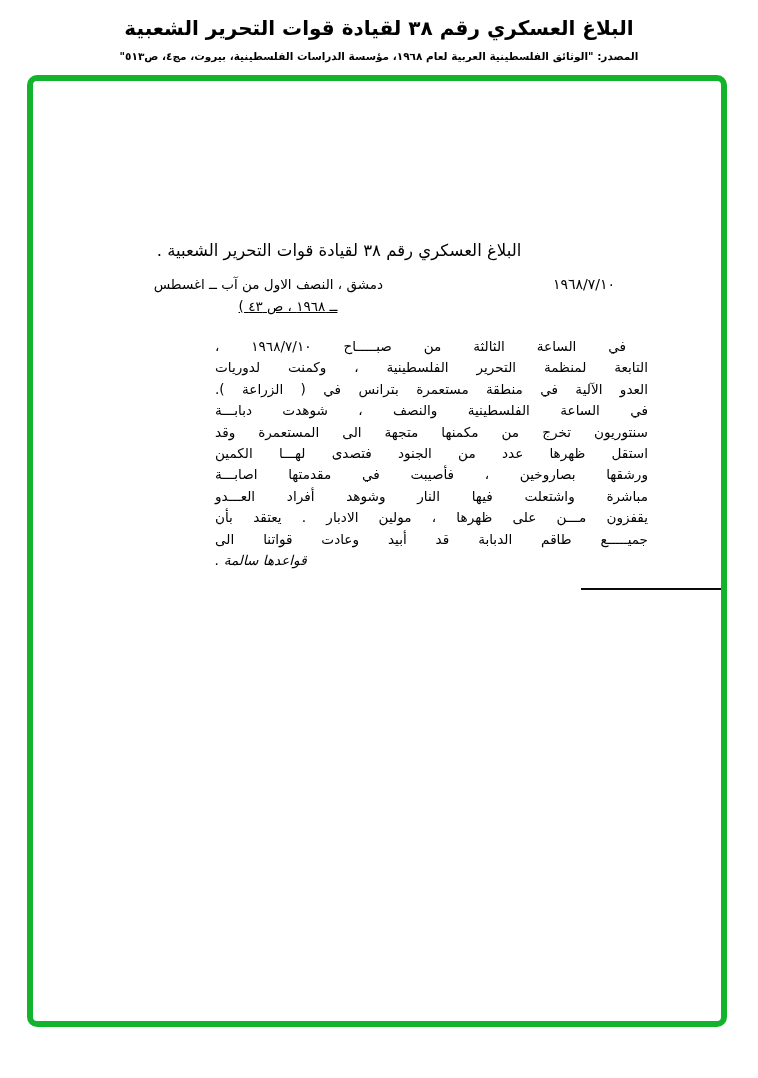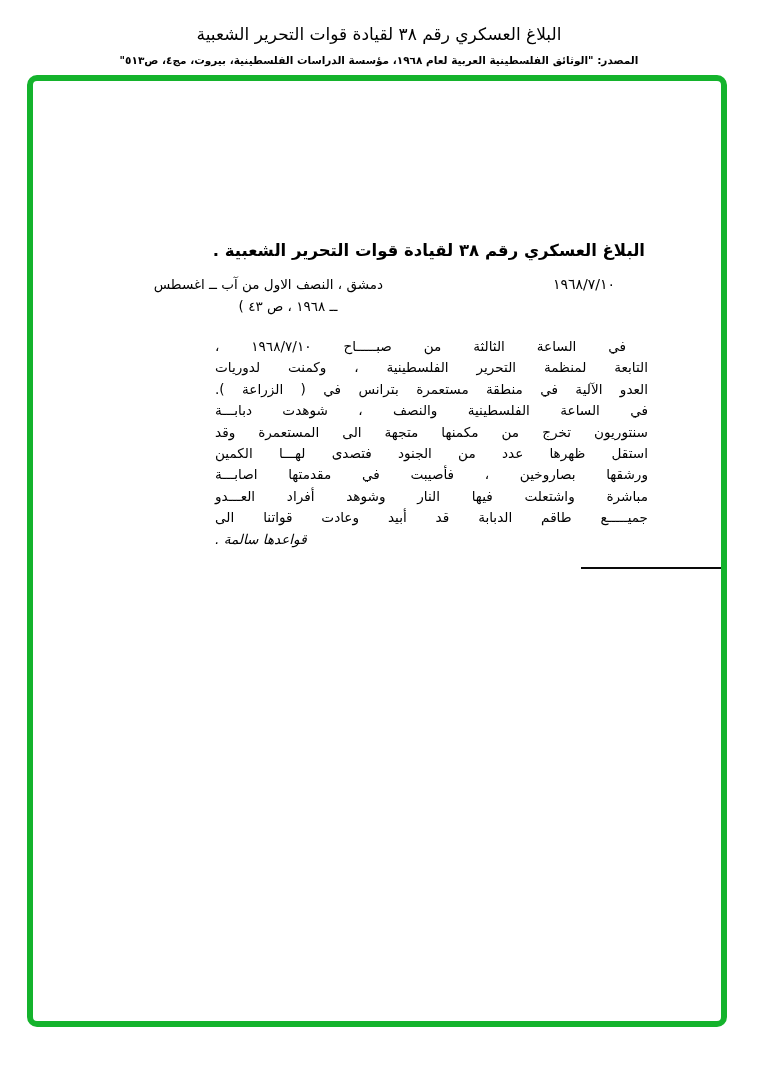--- a/index.html
+++ b/index.html
@@ -2,43 +2,43 @@
 <html lang="ar"><head>
 <meta charset="utf-8">
 <style>
   html,body{margin:0;padding:0;}
   body{
     width:758px;height:1078px;position:relative;background:#ffffff;color:#000;
     font-family:"DejaVu Sans",sans-serif;overflow:hidden;
   }
   .page-header{ text-align:center; direction:rtl; }
   .page-header .hdr-title{
-    font-size:17px;font-weight:normal;padding-top:24px;letter-spacing:0;
+    font-size:20px;font-weight:bold;padding-top:16px;letter-spacing:0;
   }
   .page-header .hdr-source{
     font-size:10.5px;font-weight:bold;margin-top:10px;
   }
   .doc-frame{
     position:absolute;left:27px;top:75px;width:688px;height:940px;
     border:6px solid #14b32c;border-radius:10px;background:#fff;
     direction:rtl;
   }
   .doc-title{
-    margin:160px 76px 0 0;text-align:right;
-    font-weight:bold;font-size:16.5px;
+    margin:160px 76px 0 0;text-align:center;
+    font-weight:normal;font-size:16.5px;
   }
   .cite-row{
     display:flex;justify-content:space-between;align-items:flex-start;
     padding:13px 106px 0 56px;
     font-size:13.5px;line-height:22px;
   }
   .doc-date{ white-space:nowrap; font-size:14px; }
   .citation{ width:294px;text-align:right; }
   .citation .cite-line{ display:block; }
-  .citation .cite-line.c3{ text-align:center;padding-left:104px; }
+  .citation .cite-line.c3{ text-align:center;padding-left:104px;text-decoration:underline; }
   .doc-body{
     margin:19px 73px 0 182px;
     font-size:13.6px;line-height:21.4px;
   }
   .body-line{ text-align:justify; text-align-last:justify; }
   .body-line.first{ padding-right:22px; }
   .body-line.last{ text-align:right; text-align-last:left;font-style:italic; }
   .end-rule{
     margin:17px 0 0 251px;width:140px;height:2px;background:#0a0a0a;
   }
@@ -65,19 +65,20 @@
 
   <div class="doc-body">
     <div class="body-line first">في الساعة الثالثة من صبـــــاح ١٩٦٨/٧/١٠ ،</div>
     <div class="body-line">التابعة لمنظمة التحرير الفلسطينية ، وكمنت لدوريات</div>
     <div class="body-line">العدو الآلية في منطقة مستعمرة بترانس في ( الزراعة ).</div>
     <div class="body-line">في الساعة الفلسطينية والنصف ، شوهدت دبابـــة</div>
     <div class="body-line">سنتوريون تخرج من مكمنها متجهة الى المستعمرة وقد</div>
     <div class="body-line">استقل ظهرها عدد من الجنود فتصدى لهـــا الكمين</div>
     <div class="body-line">ورشقها بصاروخين ، فأصيبت في مقدمتها اصابـــة</div>
     <div class="body-line">مباشرة واشتعلت فيها النار وشوهد أفراد العـــدو</div>
+    <div class="body-line">يقفزون مـــن على ظهرها ، مولين الادبار . يعتقد بأن</div>
     <div class="body-line">جميـــــع طاقم الدبابة قد أبيد وعادت قواتنا الى</div>
     <div class="body-line last">قواعدها سالمة .</div>
   </div>
 
   <div class="end-rule"></div>
 
 </section>
 
 </body></html>

